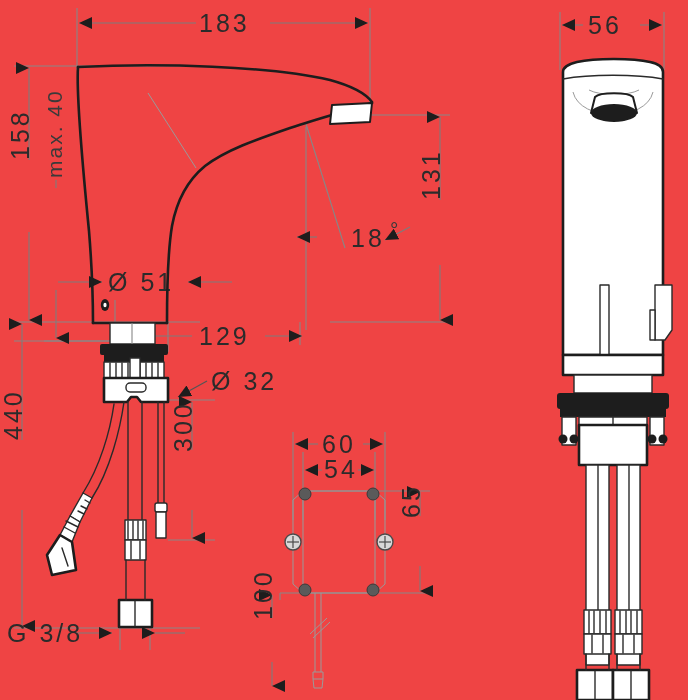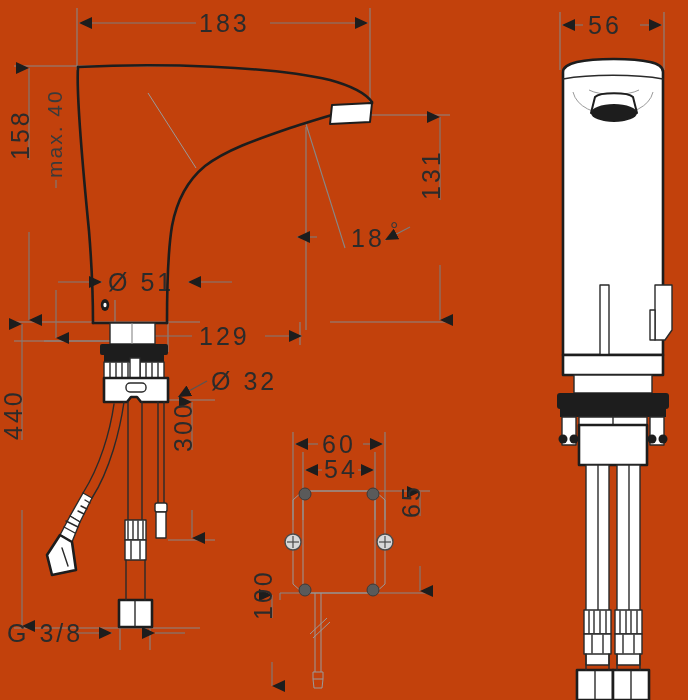--- a/index.html
+++ b/index.html
@@ -3,21 +3,21 @@
 <meta charset="utf-8">
 <title>Technical Drawing</title>
 <style>
   html,body{margin:0;padding:0;background:#ffffff;}
   body{
     width:700px;height:700px;
     font-family:"Liberation Sans", sans-serif;
     color:#1a1a1a;
     overflow:hidden;
   }
-  #sheet{position:relative;width:688px;height:700px;background:#c2410c;}
+  #sheet{position:relative;width:688px;height:700px;background:#ef4444;}
   svg#drawing{position:absolute;left:0;top:0;width:700px;height:700px;display:block;}
   .dimtext{
     font-family:"Liberation Sans", sans-serif;
     font-size:25px;
     letter-spacing:3px;
     fill:#2b2b2b;
     font-weight:400;
   }
   .dimtext-sm{
     font-family:"Liberation Sans", sans-serif;

